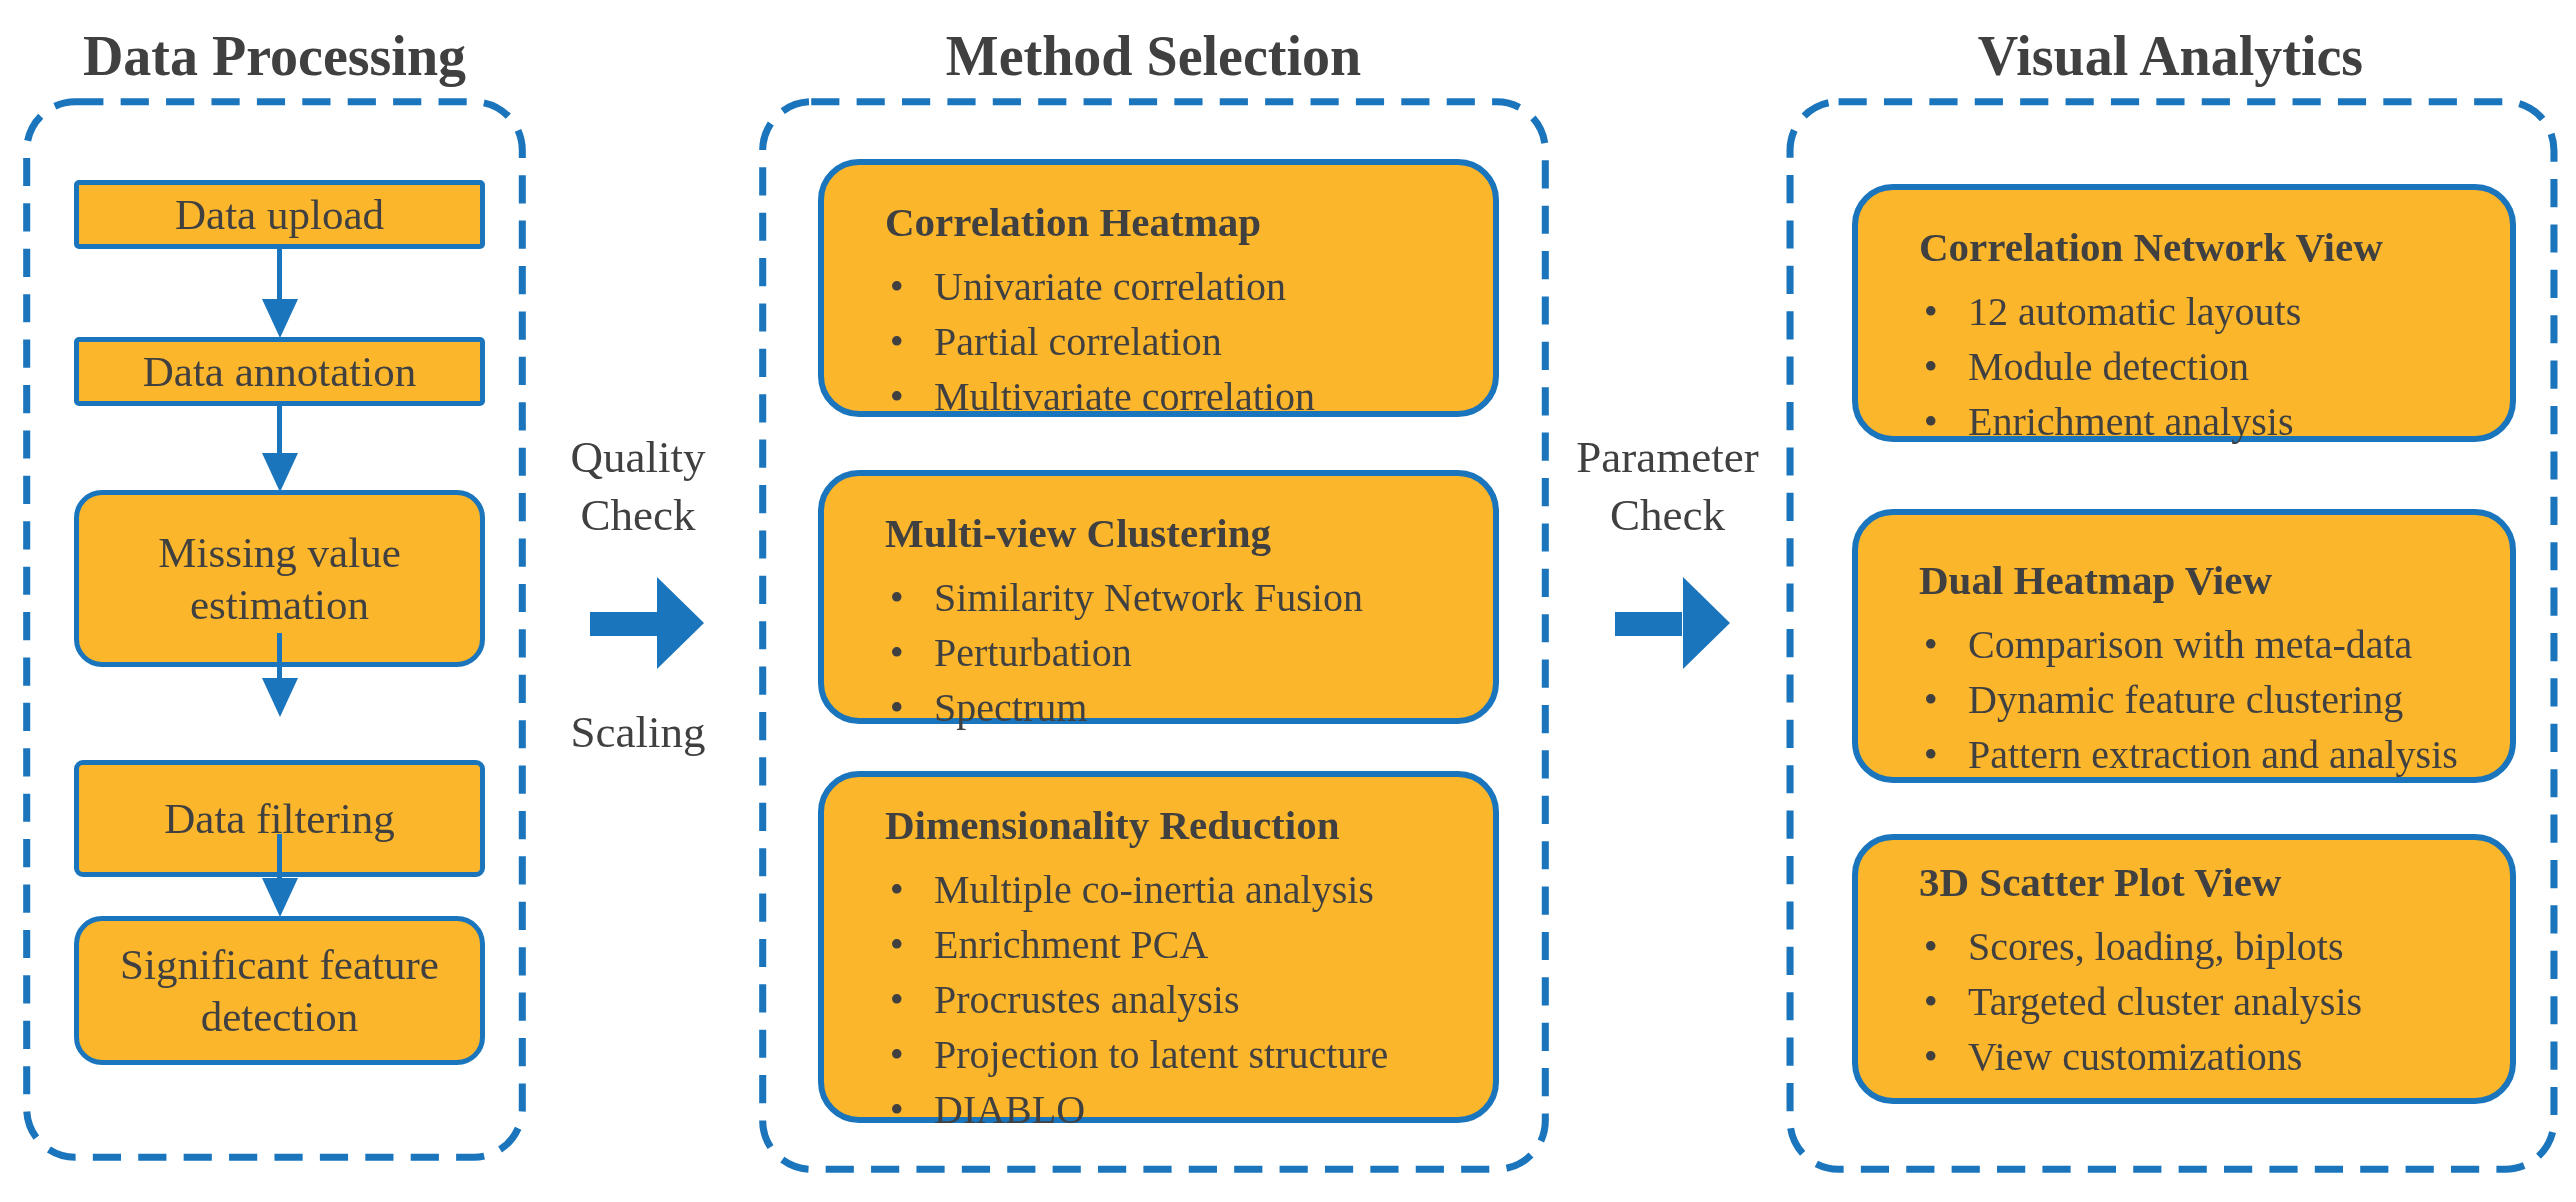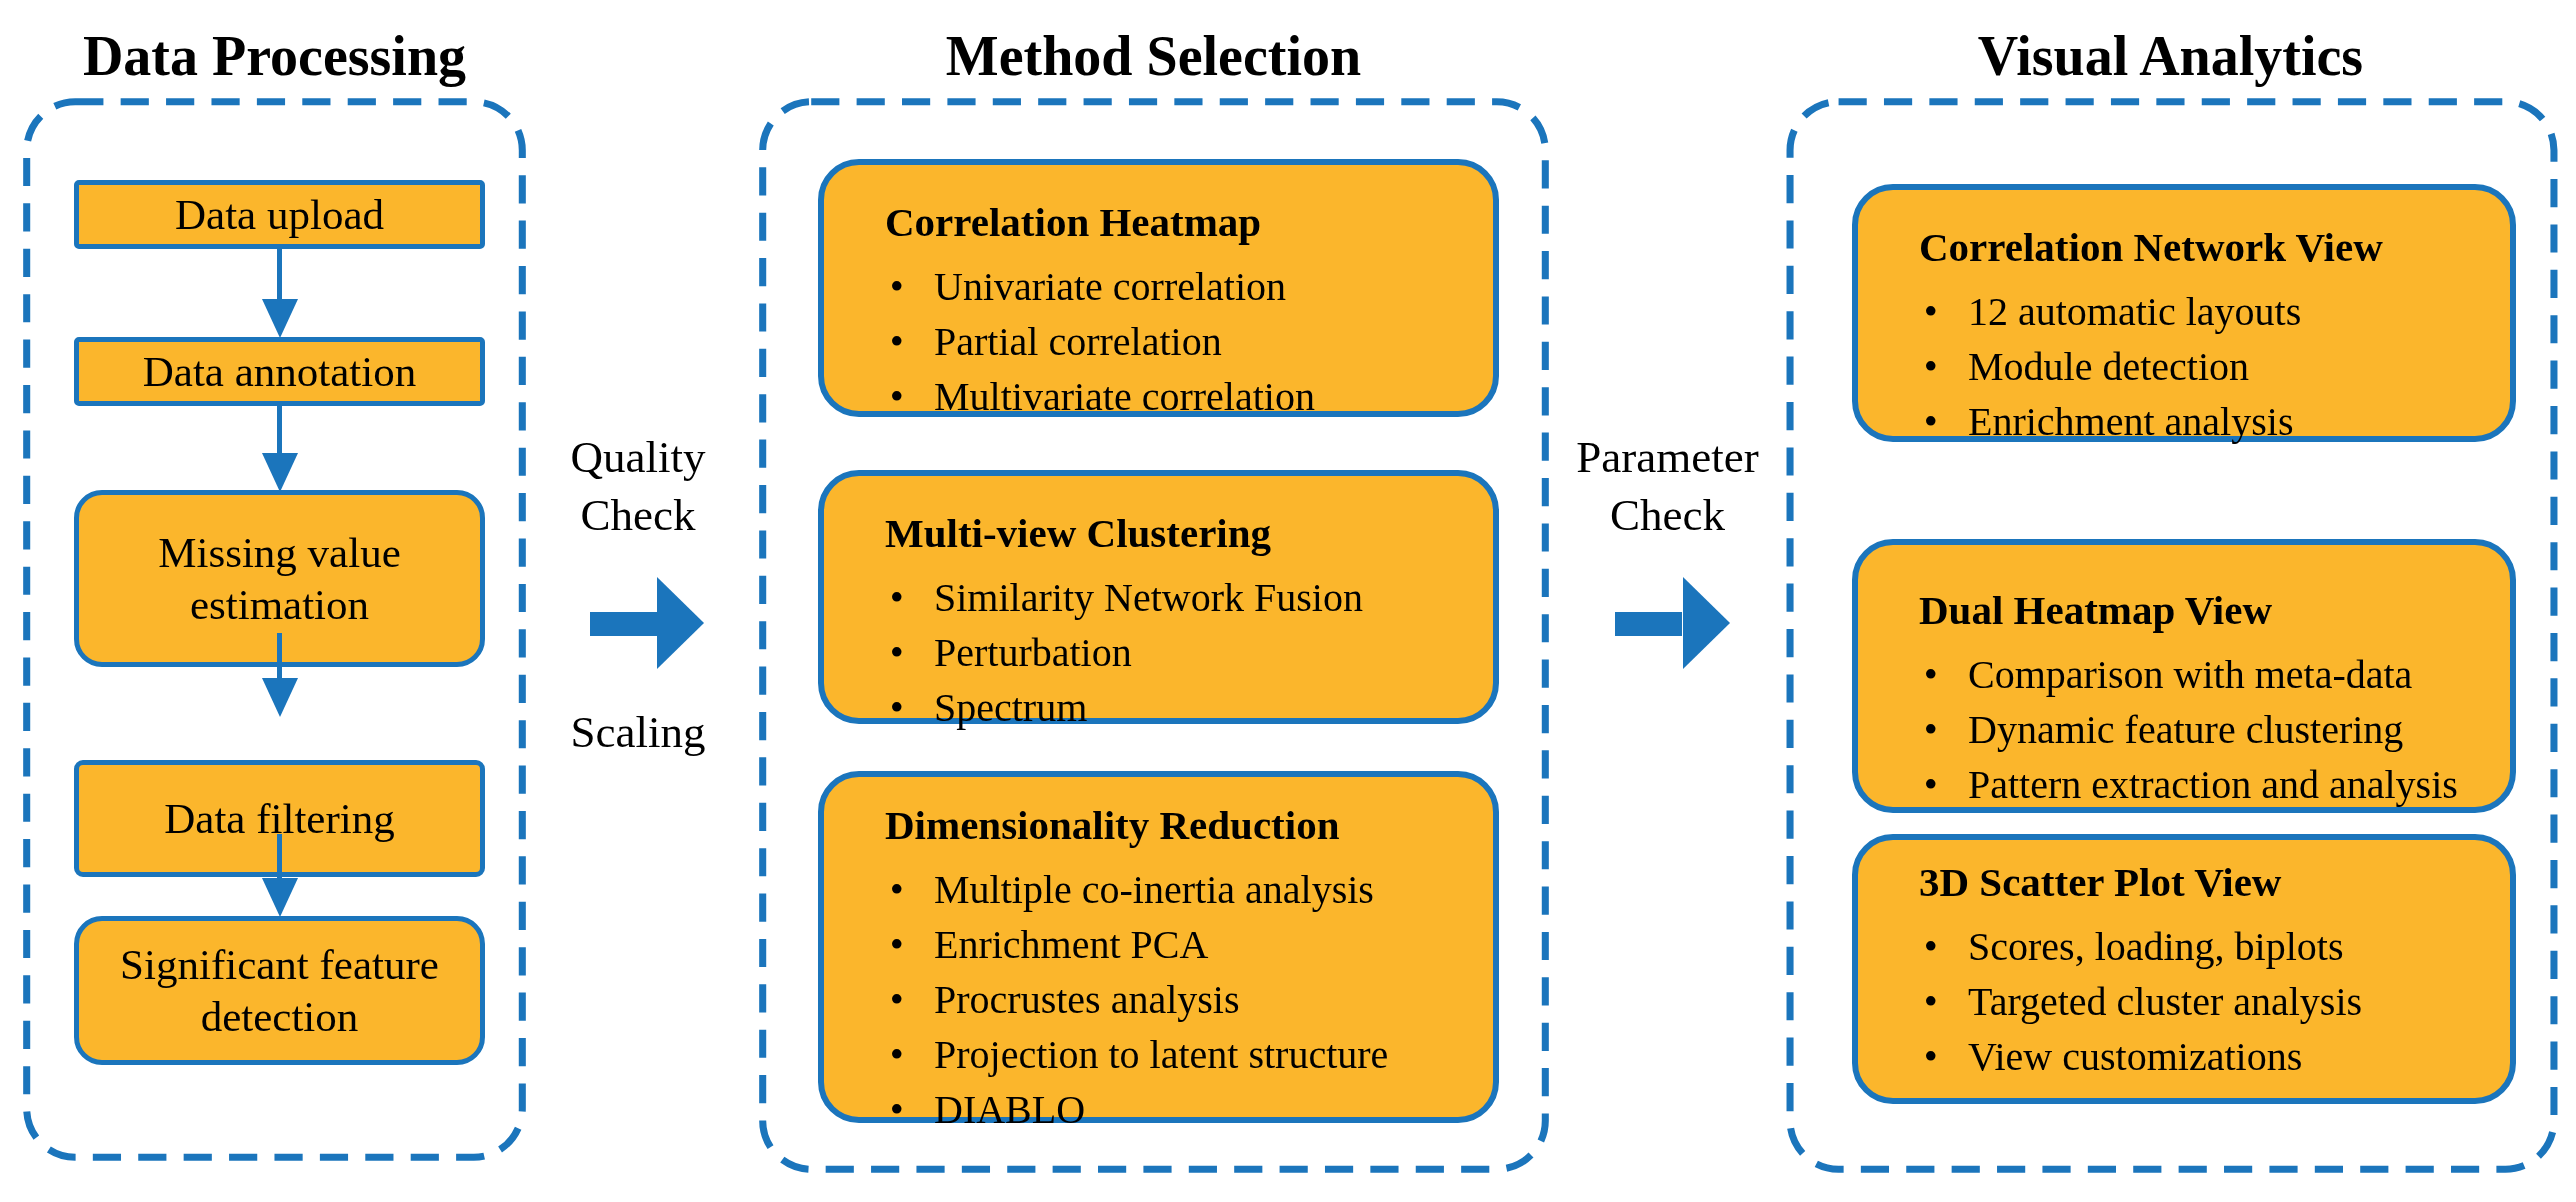--- a/index.html
+++ b/index.html
@@ -1,18 +1,18 @@
 <!DOCTYPE html>
 <html style="font-size:12.5px"><head>
 <meta charset="utf-8">
 <style>
   html,body{margin:0;padding:0;background:#f7f7f7;}
   #canvas{
     position:relative;width:2576px;height:1203px;background:#ffffff;
-    font-family:"Liberation Serif","DejaVu Serif",serif;color:#000000;
+    font-family:"Liberation Serif","DejaVu Serif",serif;color:#404040;
     overflow:hidden;
   }
   .col-title{
     position:absolute;top:17px;height:78px;line-height:78px;
     text-align:center;font-weight:bold;font-size:56px;letter-spacing:0px;
   }
   .container-border{position:absolute;}
   .step-box{
     position:absolute;left:74px;width:411px;
     background:#FBB62C;border:5.5px solid #1B75BC;border-radius:5px;
@@ -124,21 +124,21 @@
 
   <div class="card" style="left:1852px;top:184px;width:664px;height:258px;">
     <div class="card-head">Correlation Network View</div>
     <ul>
       <li>12 automatic layouts</li>
       <li>Module detection</li>
       <li>Enrichment analysis</li>
     </ul>
   </div>
 
-  <div class="card" style="left:1852px;top:509px;width:664px;height:274px;padding-top:39px;margin-top:30px;">
+  <div class="card" style="left:1852px;top:509px;width:664px;height:274px;padding-top:39px;">
     <div class="card-head">Dual Heatmap View</div>
     <ul>
       <li>Comparison with meta-data</li>
       <li>Dynamic feature clustering</li>
       <li>Pattern extraction and analysis</li>
     </ul>
   </div>
 
   <div class="card" style="left:1852px;top:834px;width:664px;height:270px;padding-top:16px;">
     <div class="card-head">3D Scatter Plot View</div>

